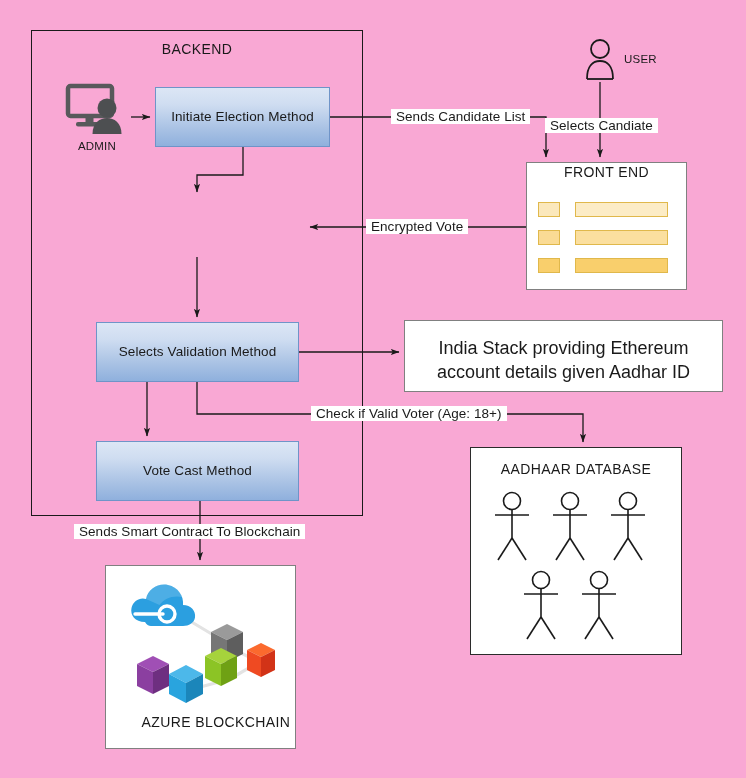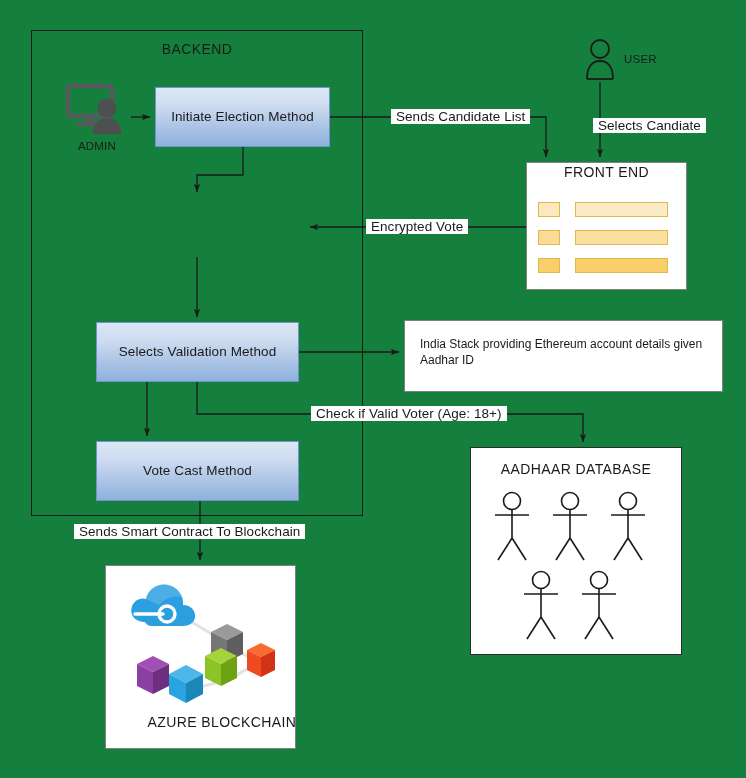--- a/index.html
+++ b/index.html
@@ -9,21 +9,21 @@
     background: #ffffff;
   }
   body {
     font-family: "Liberation Sans", sans-serif;
     color: #1a1a1a;
   }
   #diagram-root {
     position: relative;
     width: 746px;
     height: 778px;
-    background: #15803d;
+    background: #f9a8d4;
     overflow: hidden;
   }
   .abs { position: absolute; }
 
   
   .container-box {
     position: absolute;
     border: 1.6px solid #1a1a1a;
     background: transparent;
     box-sizing: border-box;
@@ -68,23 +68,24 @@
   .box-title {
     position: absolute;
     font-size: 14px;
     color: #1a1a1a;
     white-space: nowrap;
     letter-spacing: 0.4px;
     text-align: center;
   }
   .wrap-text {
     position: absolute;
-    font-size: 12px;
+    font-size: 18px;
     color: #1a1a1a;
     line-height: 1.35;
+    text-align: center;
   }
 
   
   .edge-label {
     position: absolute;
     font-size: 13.5px;
     color: #1a1a1a;
     white-space: nowrap;
     background: #ffffff;
     padding: 0 5px;
@@ -264,21 +265,21 @@
       </g>
 
       <g>
         <polygon points="46,96 63,87 80,96 63,105" fill="#4cb8ea"></polygon>
         <polygon points="46,96 63,105 63,125 46,116" fill="#29a4de"></polygon>
         <polygon points="80,96 63,105 63,125 80,116" fill="#1b86ba"></polygon>
       </g>
     </svg>
   </div>
 
-  <div class="box-title" style="left:105px; top:714px; width:222px;margin-left:6px;">AZURE BLOCKCHAIN</div>
+  <div class="box-title" style="left:105px; top:714px; width:222px;">AZURE BLOCKCHAIN</div>
 
   <svg class="overlay" viewBox="0 0 746 778">
     <defs>
       <marker id="arrowhead" markerWidth="9" markerHeight="9" refX="8.2" refY="3.4" orient="auto" markerUnits="userSpaceOnUse">
         <path d="M0,0.3 L8.6,3.4 L0,6.5 L1.9,3.4 Z" fill="#1a1a1a"></path>
       </marker>
     </defs>
 
     <g stroke="#1a1a1a" stroke-width="1.3" fill="none">
 
@@ -300,21 +301,21 @@
 
       <path d="M299,352 L399,352" marker-end="url(#arrowhead)"></path>
 
       <path d="M197,382 L197,414 L583,414 L583,442" marker-end="url(#arrowhead)"></path>
 
     </g>
   </svg>
 
   <div class="edge-label" style="left:379px; top:109px;margin-left:12px;">Sends Candidate List</div>
 
-  <div class="edge-label" style="left:545px; top:118px;margin-left:48px;">Selects Candiate</div>
+  <div class="edge-label" style="left:545px; top:118px;">Selects Candiate</div>
 
   <div class="edge-label" style="left:366px; top:219px;">Encrypted Vote</div>
 
   <div class="edge-label" style="left:311px; top:406px;">Check if Valid Voter (Age: 18+)</div>
 
   <div class="edge-label" style="left:74px; top:524px;">Sends Smart Contract To Blockchain</div>
 
 </div>
 
 </body></html>

